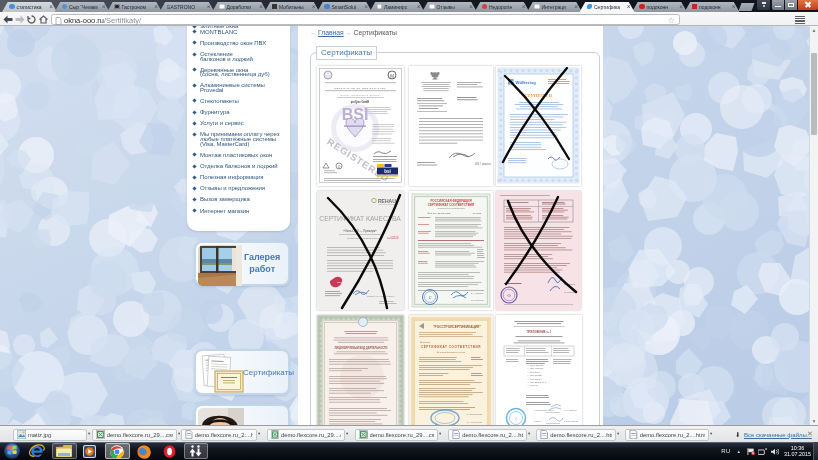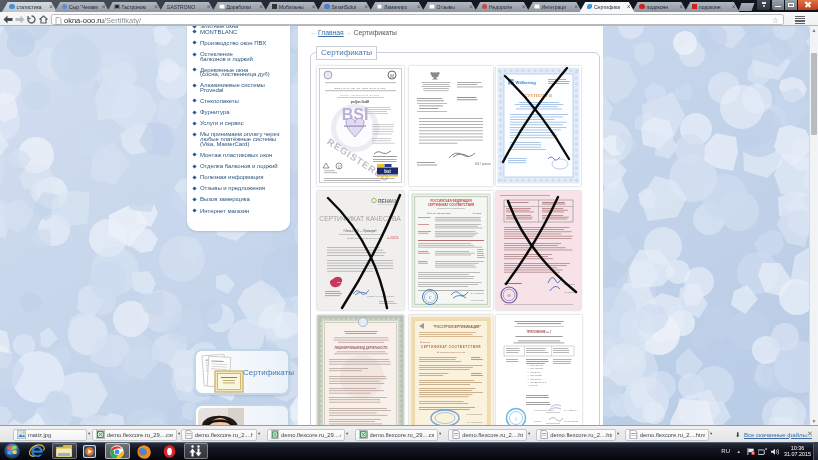--- a/index.html
+++ b/index.html
@@ -9,21 +9,21 @@
 .tab.act {background:#f6f7f8;z-index:3}
 .tab:first-child {background:linear-gradient(#d5dade,#bcc2c9)}
 .tl {position:absolute;left:7px;top:2px;font-size:5px;color:#222c3a;white-space:nowrap;overflow:hidden;max-width:38px;display:flex;align-items:center;gap:2px}
 .tab.act .tl {color:#1c2836}
 .ti {display:inline-block;width:5.5px;height:5.5px;flex:0 0 auto}
 .tx {position:absolute;right:4px;top:1.5px;font-size:6.5px;color:#4b5560;line-height:7px}
 #newtab {position:absolute;left:740px;top:3px;width:13px;height:8px;background:linear-gradient(#a9aeb6,#8d939c);transform:skewX(-20deg)}
 .wbtn {position:absolute;top:0;height:10px;color:#fff;text-align:center;font-size:7px;line-height:9px;font-weight:bold}
 
 #toolbar {position:absolute;left:0;top:12px;width:818px;height:14px;background:linear-gradient(#f8f8f8,#f0f1f2);border-bottom:1px solid #b4b6b8}
-#urlbar {position:absolute;left:51px;top:1.5px;width:733px;height:11px;background:#fff;border:1px solid #b9bcbf;border-radius:2.5px}
+#urlbar {position:absolute;left:51px;top:1.5px;width:629px;height:11px;background:#fff;border:1px solid #b9bcbf;border-radius:2.5px}
 #urltext {position:absolute;left:12px;top:1px;font-size:7.5px;color:#2a2a2a}
 #star {position:absolute;right:4px;top:1px;font-size:8px;color:#9aa0a6}
 #menu3 {position:absolute;left:795px;top:3.5px;width:10px;height:8px}
 #menu3 div {height:1.2px;background:#5f6368;margin-bottom:1.3px}
 
 #vp {position:absolute;left:0;top:26px;width:810px;height:399px;overflow:hidden}
 
 #smenu {position:absolute;left:187px;top:0;width:103px;height:205px;background:#fff;border-radius:0 0 10px 10px;box-shadow:0 1px 2px rgba(120,140,170,0.35)}
 .mi {position:absolute;left:5px;width:95px;font-size:6px;line-height:4.85px;color:#2e5680;letter-spacing:-0.05px}
 .mi span:last-child {display:block;margin-left:8px}
@@ -1205,20 +1205,36 @@
         </div>
         <div class="mi" style="top:171.4px">
           <span class="mb">✦</span>
           <span>Вызов замерщика</span>
         </div>
         <div class="mi" style="top:182.6px">
           <span class="mb">✦</span>
           <span>Интернет магазин</span>
         </div>
       </div>
+  <div class="ban" style="top:215px;height:45px">
+<svg width="44" height="41" viewBox="0 0 44 41" style="position:absolute;left:2px;top:2px;border-radius:5px 0 0 5px">
+<rect width="44" height="41" fill="#ded8cc"></rect>
+<polygon points="0,28 44,25 44,41 0,41" fill="#a8764a"></polygon>
+<polygon points="0,33 44,29 44,41 0,41" fill="#b98a58"></polygon>
+<rect x="2" y="1" width="36" height="27" fill="#4a4238"></rect>
+<rect x="4" y="3" width="14" height="23" fill="#9ccae8"></rect>
+<rect x="20" y="3" width="14" height="23" fill="#a6d0ea"></rect>
+<rect x="4" y="14" width="30" height="4" fill="#5a88a8"></rect>
+<rect x="4" y="18" width="30" height="2" fill="#7a9a6a"></rect>
+<rect x="18" y="1" width="2.5" height="27" fill="#3a342c"></rect>
+<rect x="34" y="3" width="4" height="23" fill="#e8e4da"></rect>
+<rect x="38" y="0" width="6" height="41" fill="#ece8de"></rect>
+</svg>
+        <div class="bant" style="left:48px;top:8px;font-size:9px;line-height:12px;font-weight:bold">Галерея<br>работ</div>
+      </div>
   <div class="ban" style="top:323px;height:46px">
 <svg width="46" height="42" viewBox="0 0 46 42" style="position:absolute;left:3px;top:2px">
 <g transform="rotate(-4 16 16)">
             <rect x="4" y="2" width="22" height="30" fill="#fff" stroke="#bbb" stroke-width="0.7"></rect>
 <rect x="7" y="6" width="10" height="1" fill="#999"></rect>
             <rect x="7" y="9" width="16" height="0.8" fill="#bbb"></rect>
             <rect x="7" y="11.5" width="16" height="0.8" fill="#bbb"></rect>
             <rect x="7" y="14" width="16" height="0.8" fill="#bbb"></rect>
             <rect x="7" y="16.5" width="12" height="0.8" fill="#bbb"></rect>
           </g>

